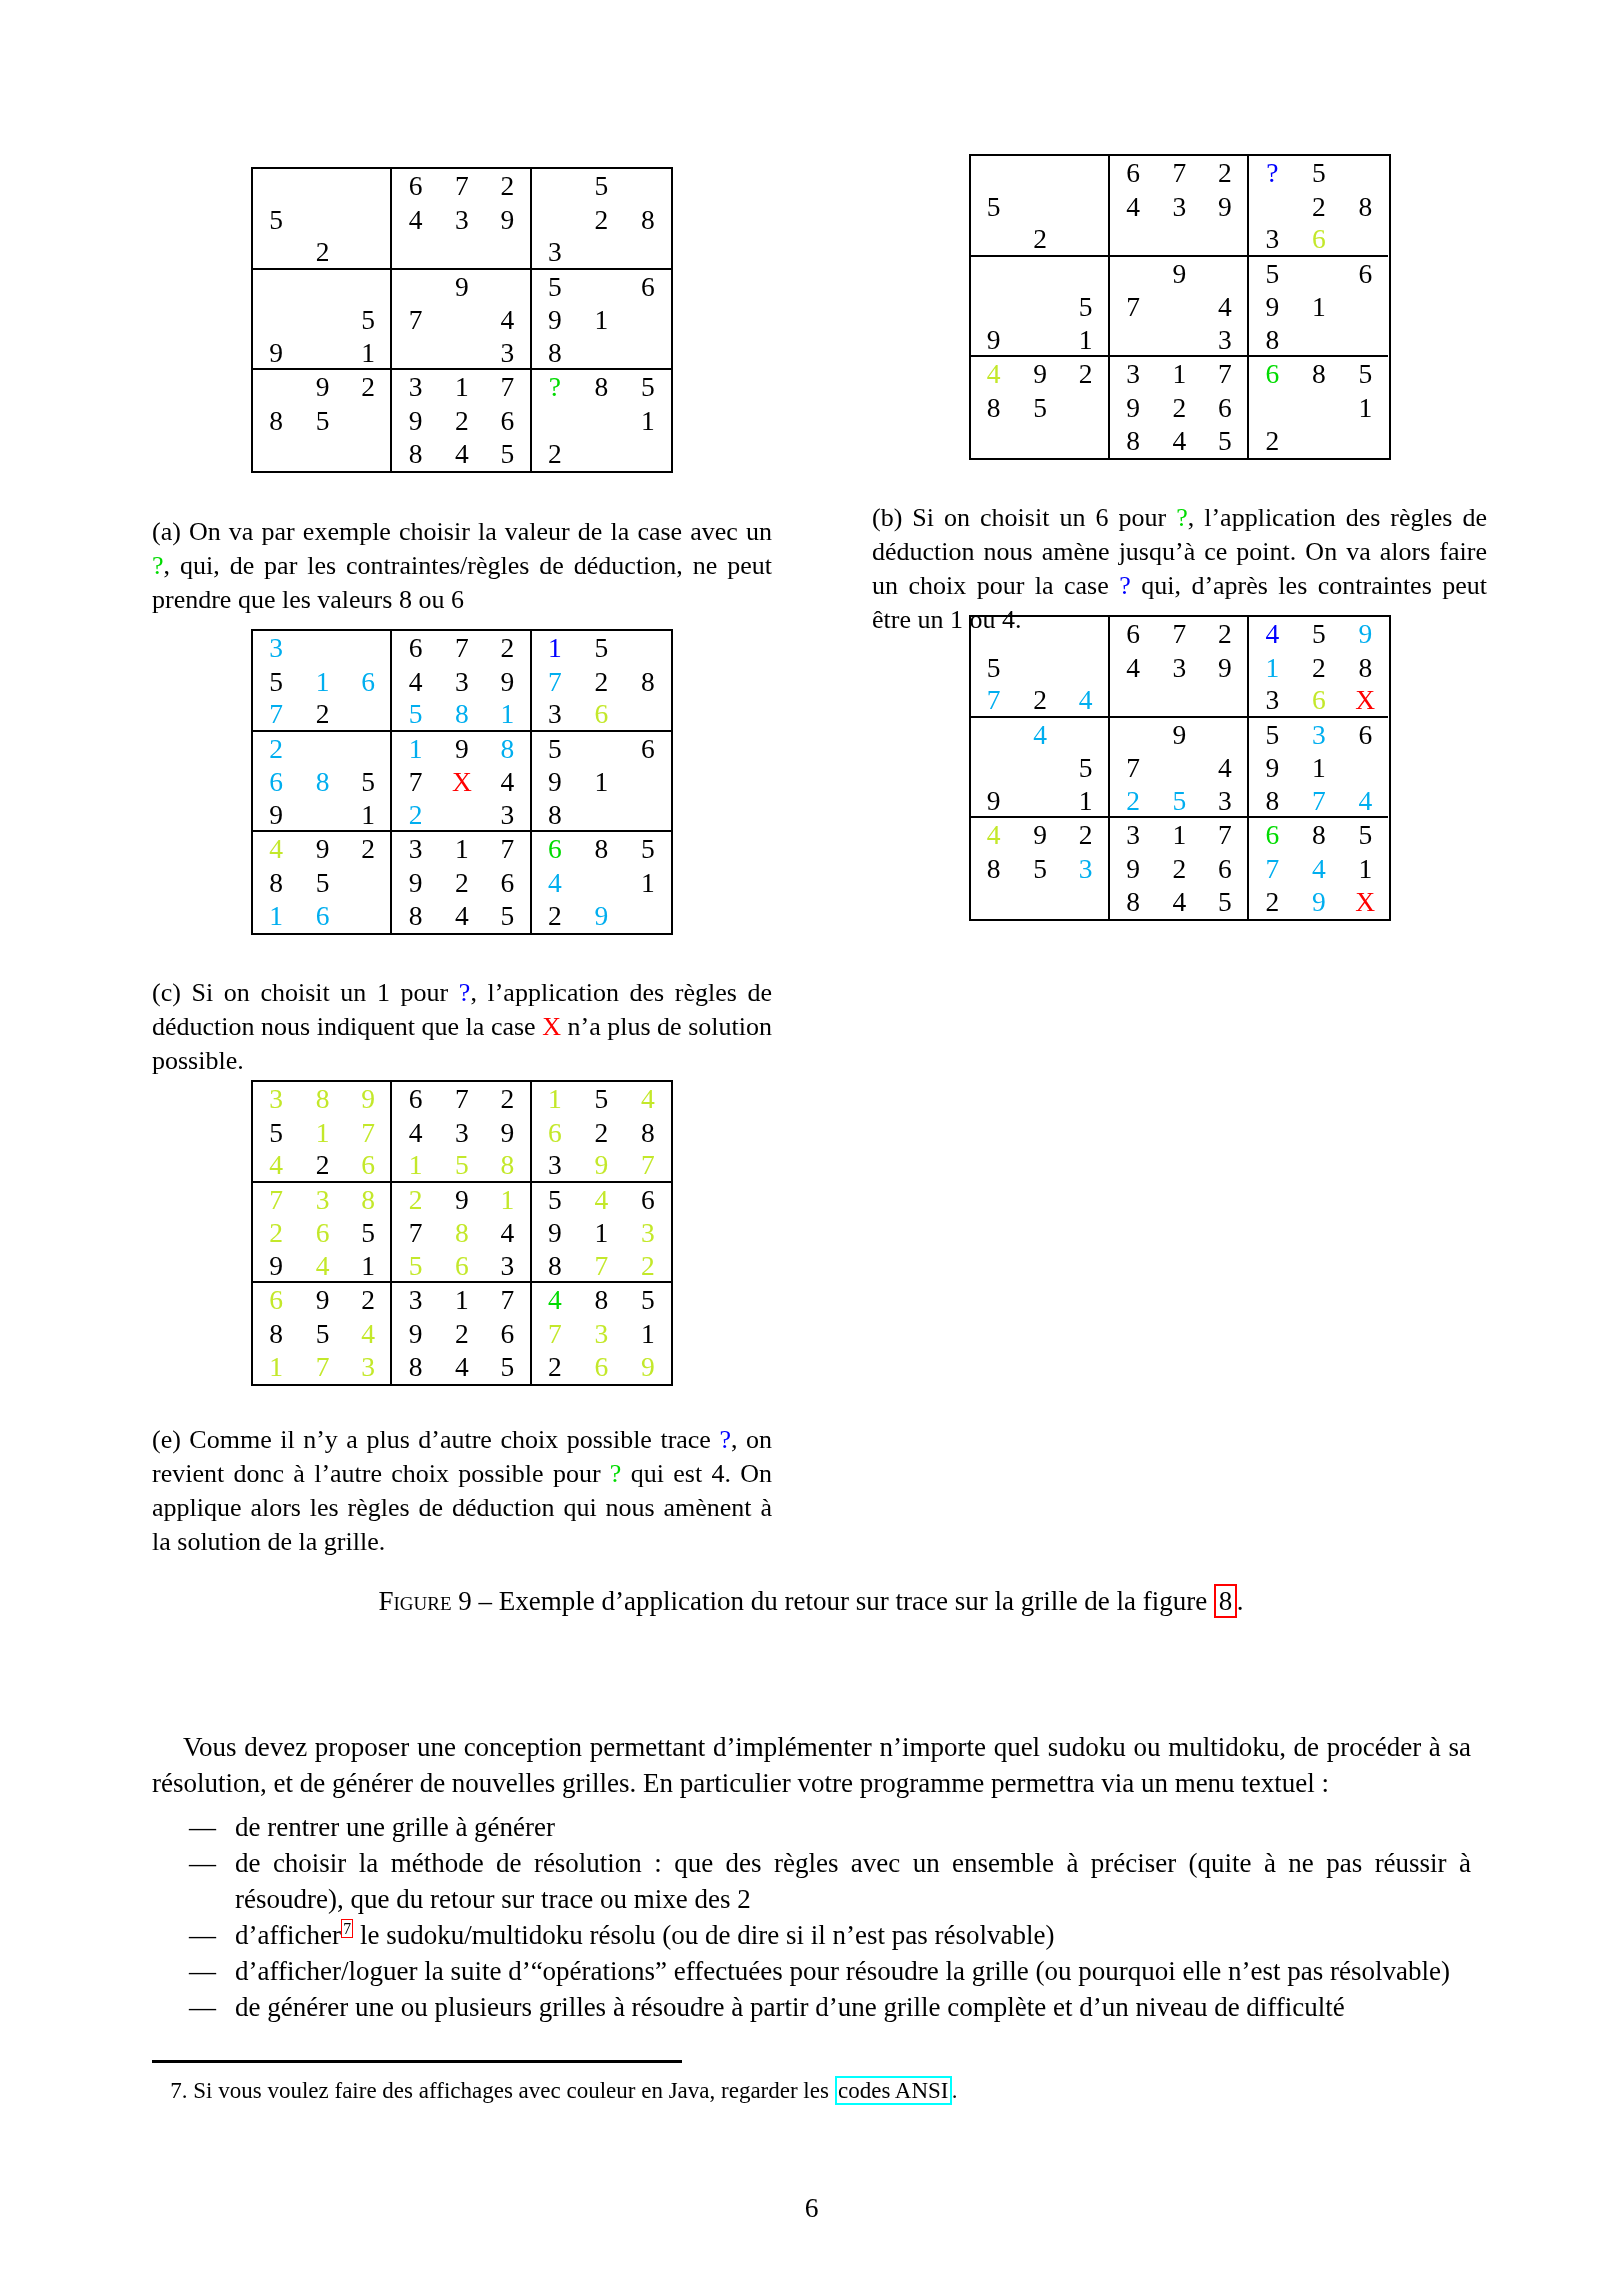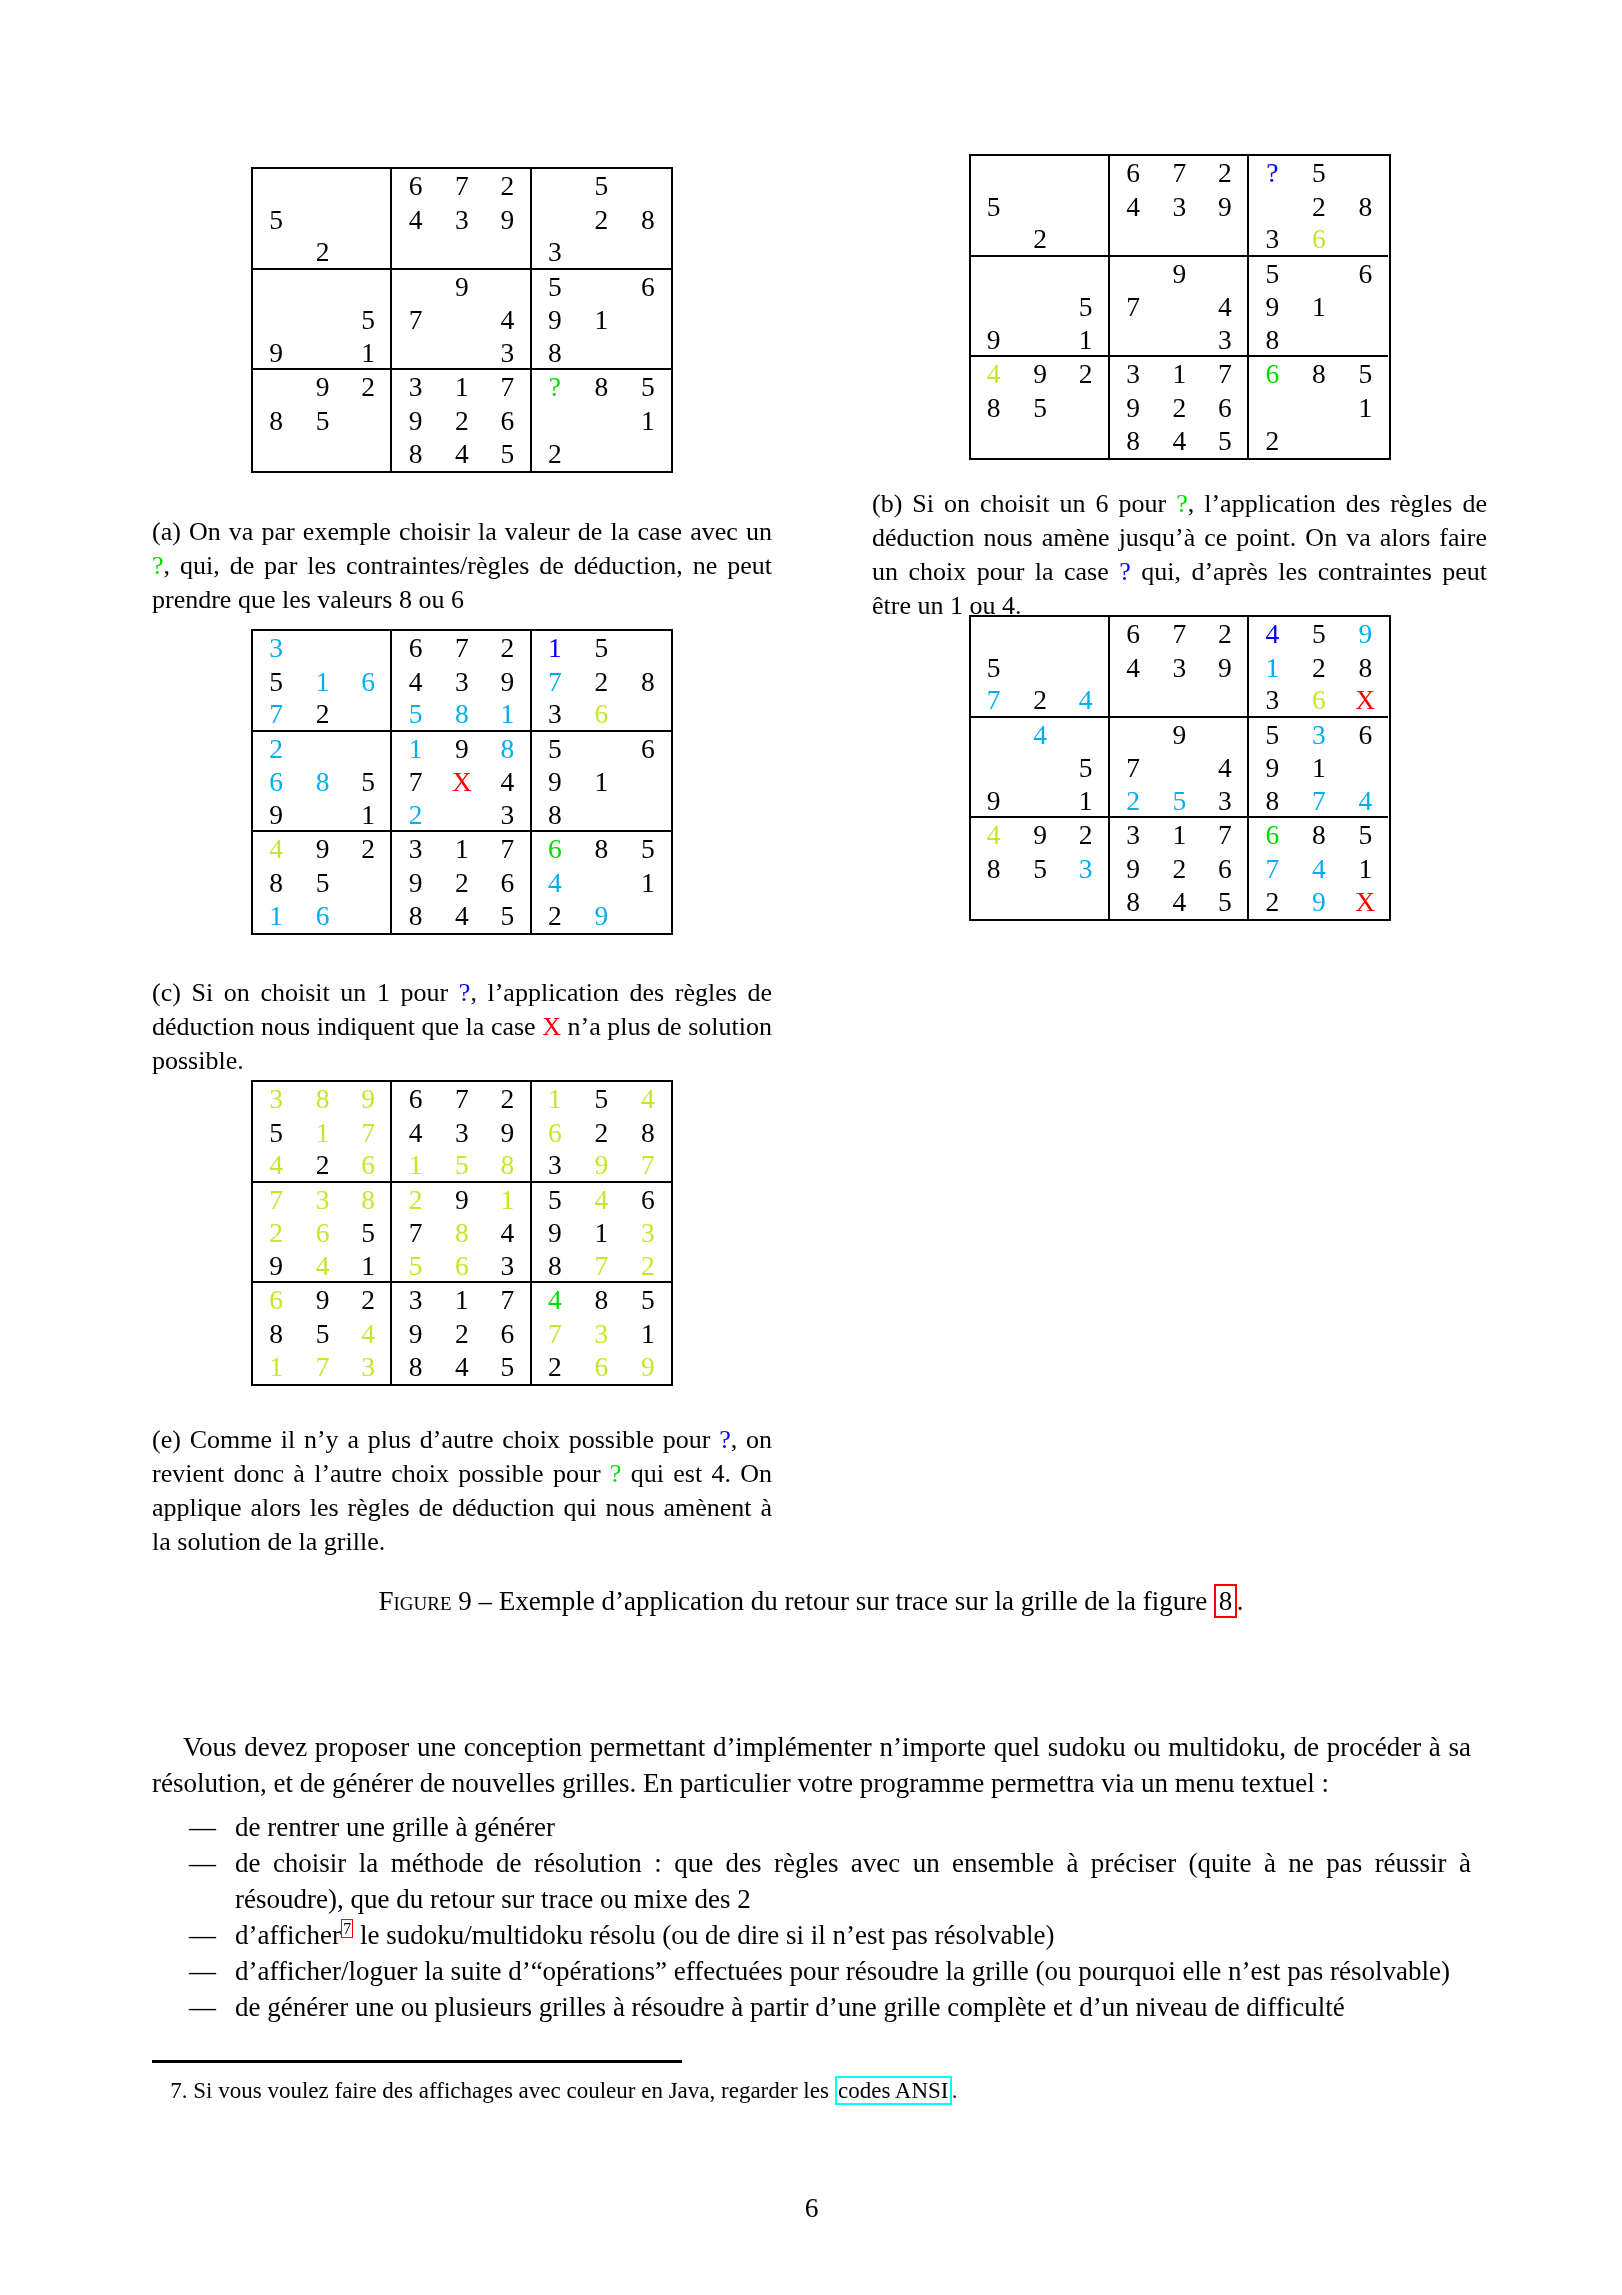--- a/index.html
+++ b/index.html
@@ -226,21 +226,21 @@
         <div class="cell"></div>
         <div class="cell"></div>
         <div class="cell br"></div>
         <div class="cell" style="color: rgb(0, 0, 0);">8</div>
         <div class="cell" style="color: rgb(0, 0, 0);">4</div>
         <div class="cell br" style="color: rgb(0, 0, 0);">5</div>
         <div class="cell" style="color: rgb(0, 0, 0);">2</div>
         <div class="cell"></div>
         <div class="cell"></div>
       </div>
-    <div class="subcap" style="margin-top:27px;"><span>(b) Si on choisit un 6 pour </span><span style="color: rgb(0, 219, 0);">?</span><span>, l’application des règles de déduction nous amène jusqu’à ce point. On va alors faire un choix pour la case </span><span style="color: rgb(0, 0, 255);">?</span><span> qui, d’après les contraintes peut être un 1 ou 4.</span></div>
+    <div class="subcap" style="margin-top:41px;"><span>(b) Si on choisit un 6 pour </span><span style="color: rgb(0, 219, 0);">?</span><span>, l’application des règles de déduction nous amène jusqu’à ce point. On va alors faire un choix pour la case </span><span style="color: rgb(0, 0, 255);">?</span><span> qui, d’après les contraintes peut être un 1 ou 4.</span></div>
   </div>
 
   <div class="subfig" style="left:152px; top:629px; width:620px;">
     <div class="sudoku">
         <div class="cell" style="color: rgb(0, 174, 239);">3</div>
         <div class="cell"></div>
         <div class="cell br"></div>
         <div class="cell" style="color: rgb(0, 0, 0);">6</div>
         <div class="cell" style="color: rgb(0, 0, 0);">7</div>
         <div class="cell br" style="color: rgb(0, 0, 0);">2</div>
@@ -486,21 +486,21 @@
         <div class="cell" style="color: rgb(195, 232, 42);">1</div>
         <div class="cell" style="color: rgb(195, 232, 42);">7</div>
         <div class="cell br" style="color: rgb(195, 232, 42);">3</div>
         <div class="cell" style="color: rgb(0, 0, 0);">8</div>
         <div class="cell" style="color: rgb(0, 0, 0);">4</div>
         <div class="cell br" style="color: rgb(0, 0, 0);">5</div>
         <div class="cell" style="color: rgb(0, 0, 0);">2</div>
         <div class="cell" style="color: rgb(195, 232, 42);">6</div>
         <div class="cell" style="color: rgb(195, 232, 42);">9</div>
       </div>
-    <div class="subcap" style="margin-top:37px;"><span>(e) Comme il n’y a plus d’autre choix possible pour </span><span style="color: rgb(0, 0, 255);">?</span><span>, on revient donc à l’autre choix possible pour </span><span style="color: rgb(0, 219, 0);">?</span><span> qui est 4. On applique alors les règles de déduction qui nous amènent à la solution de la grille.</span></div>
+    <div class="subcap" style="margin-top:37px;"><span>(e) Comme il n’y a plus d’autre choix possible trace </span><span style="color: rgb(0, 0, 255);">?</span><span>, on revient donc à l’autre choix possible pour </span><span style="color: rgb(0, 219, 0);">?</span><span> qui est 4. On applique alors les règles de déduction qui nous amènent à la solution de la grille.</span></div>
   </div>
 
   <div class="abs" id="figure-caption"><span class="sc">Figure</span><span> 9 – Exemple d’application du retour sur trace sur la grille de la figure </span><span class="box-red">8</span><span>.</span></div>
 
 
   <div class="abs" id="intro-paragraph">Vous devez proposer une conception permettant d’implémenter n’importe quel sudoku ou multidoku, de procéder à sa résolution, et de générer de nouvelles grilles. En particulier votre programme permettra via un menu textuel :</div>
 
   <div class="abs" id="requirements-list">
     <div class="li">
       <span class="dash">—</span>

